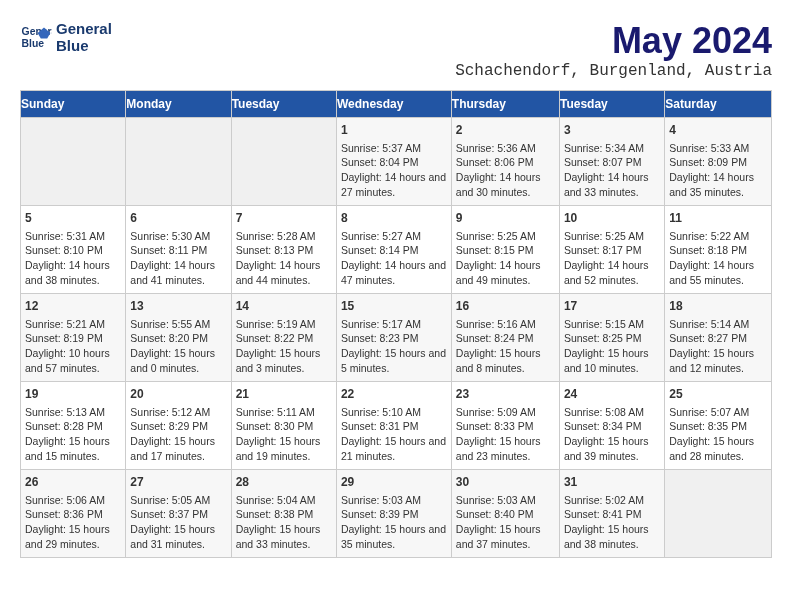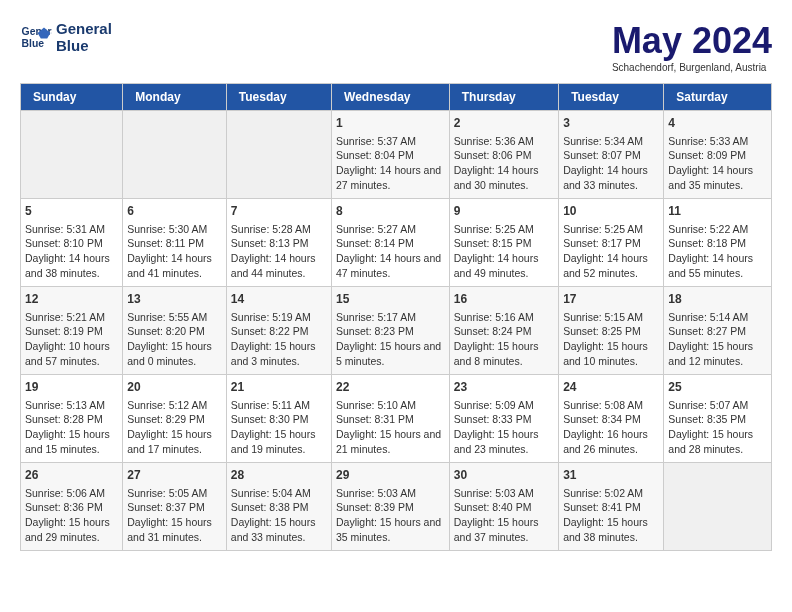--- a/index.html
+++ b/index.html
@@ -19,41 +19,43 @@
     .logo {
       display: flex;
       align-items: center;
       gap: 4px;
     }
     .logo-icon {
       width: 32px;
       height: 32px;
     }
     .title-block {
+      text-align: right;
     }
     .month-title {
       font-size: 36px;
       font-weight: bold;
       color: #1a1a6e;
     }
     .location-title {
-      font-size: 10px;
+      font-size: 16px;
       color: #333;
+      font-family: Liberation Mono, monospace;
     }
     table {
       width: 100%;
       border-collapse: collapse;
       font-size: 11px;
     }
     thead tr {
       background: #2255a4;
       color: #fff;
     }
     thead th {
-      padding: 6px 12px;
+      padding: 6px 0;
       text-align: left;
       font-size: 12px;
       font-weight: bold;
       border: 1px solid #ccc;
     }
     tbody tr {
       vertical-align: top;
     }
     tbody td {
       border: 1px solid #ccc;
@@ -140,21 +142,21 @@
         <td><span class="day-num">16</span><span>Sunrise: 5:16 AM</span><br><span>Sunset: 8:24 PM</span><br><span>Daylight: 15 hours and 8 minutes.</span></td>
         <td><span class="day-num">17</span><span>Sunrise: 5:15 AM</span><br><span>Sunset: 8:25 PM</span><br><span>Daylight: 15 hours and 10 minutes.</span></td>
         <td><span class="day-num">18</span><span>Sunrise: 5:14 AM</span><br><span>Sunset: 8:27 PM</span><br><span>Daylight: 15 hours and 12 minutes.</span></td>
       </tr>
       <tr>
         <td><span class="day-num">19</span><span>Sunrise: 5:13 AM</span><br><span>Sunset: 8:28 PM</span><br><span>Daylight: 15 hours and 15 minutes.</span></td>
         <td><span class="day-num">20</span><span>Sunrise: 5:12 AM</span><br><span>Sunset: 8:29 PM</span><br><span>Daylight: 15 hours and 17 minutes.</span></td>
         <td><span class="day-num">21</span><span>Sunrise: 5:11 AM</span><br><span>Sunset: 8:30 PM</span><br><span>Daylight: 15 hours and 19 minutes.</span></td>
         <td><span class="day-num">22</span><span>Sunrise: 5:10 AM</span><br><span>Sunset: 8:31 PM</span><br><span>Daylight: 15 hours and 21 minutes.</span></td>
         <td><span class="day-num">23</span><span>Sunrise: 5:09 AM</span><br><span>Sunset: 8:33 PM</span><br><span>Daylight: 15 hours and 23 minutes.</span></td>
-        <td><span class="day-num">24</span><span>Sunrise: 5:08 AM</span><br><span>Sunset: 8:34 PM</span><br><span>Daylight: 16 hours and 26 minutes.</span></td>
+        <td><span class="day-num">24</span><span>Sunrise: 5:08 AM</span><br><span>Sunset: 8:34 PM</span><br><span>Daylight: 15 hours and 39 minutes.</span></td>
         <td><span class="day-num">25</span><span>Sunrise: 5:07 AM</span><br><span>Sunset: 8:35 PM</span><br><span>Daylight: 15 hours and 28 minutes.</span></td>
       </tr>
       <tr>
         <td><span class="day-num">26</span><span>Sunrise: 5:06 AM</span><br><span>Sunset: 8:36 PM</span><br><span>Daylight: 15 hours and 29 minutes.</span></td>
         <td><span class="day-num">27</span><span>Sunrise: 5:05 AM</span><br><span>Sunset: 8:37 PM</span><br><span>Daylight: 15 hours and 31 minutes.</span></td>
         <td><span class="day-num">28</span><span>Sunrise: 5:04 AM</span><br><span>Sunset: 8:38 PM</span><br><span>Daylight: 15 hours and 33 minutes.</span></td>
         <td><span class="day-num">29</span><span>Sunrise: 5:03 AM</span><br><span>Sunset: 8:39 PM</span><br><span>Daylight: 15 hours and 35 minutes.</span></td>
         <td><span class="day-num">30</span><span>Sunrise: 5:03 AM</span><br><span>Sunset: 8:40 PM</span><br><span>Daylight: 15 hours and 37 minutes.</span></td>
         <td><span class="day-num">31</span><span>Sunrise: 5:02 AM</span><br><span>Sunset: 8:41 PM</span><br><span>Daylight: 15 hours and 38 minutes.</span></td>
         <td class="empty"></td>

